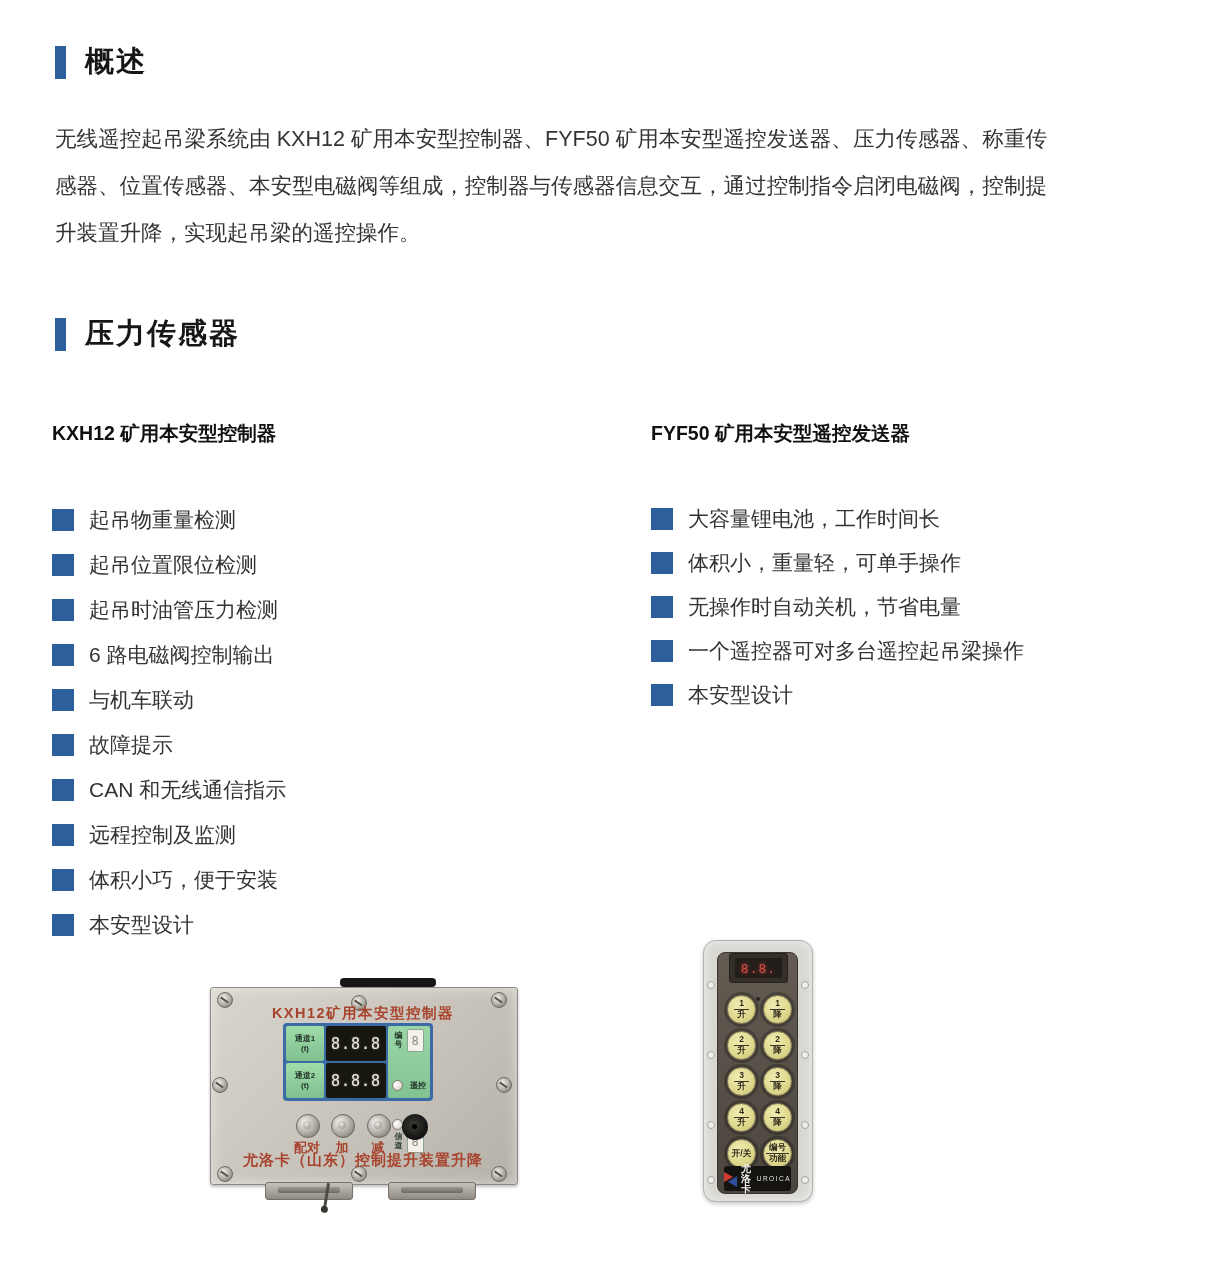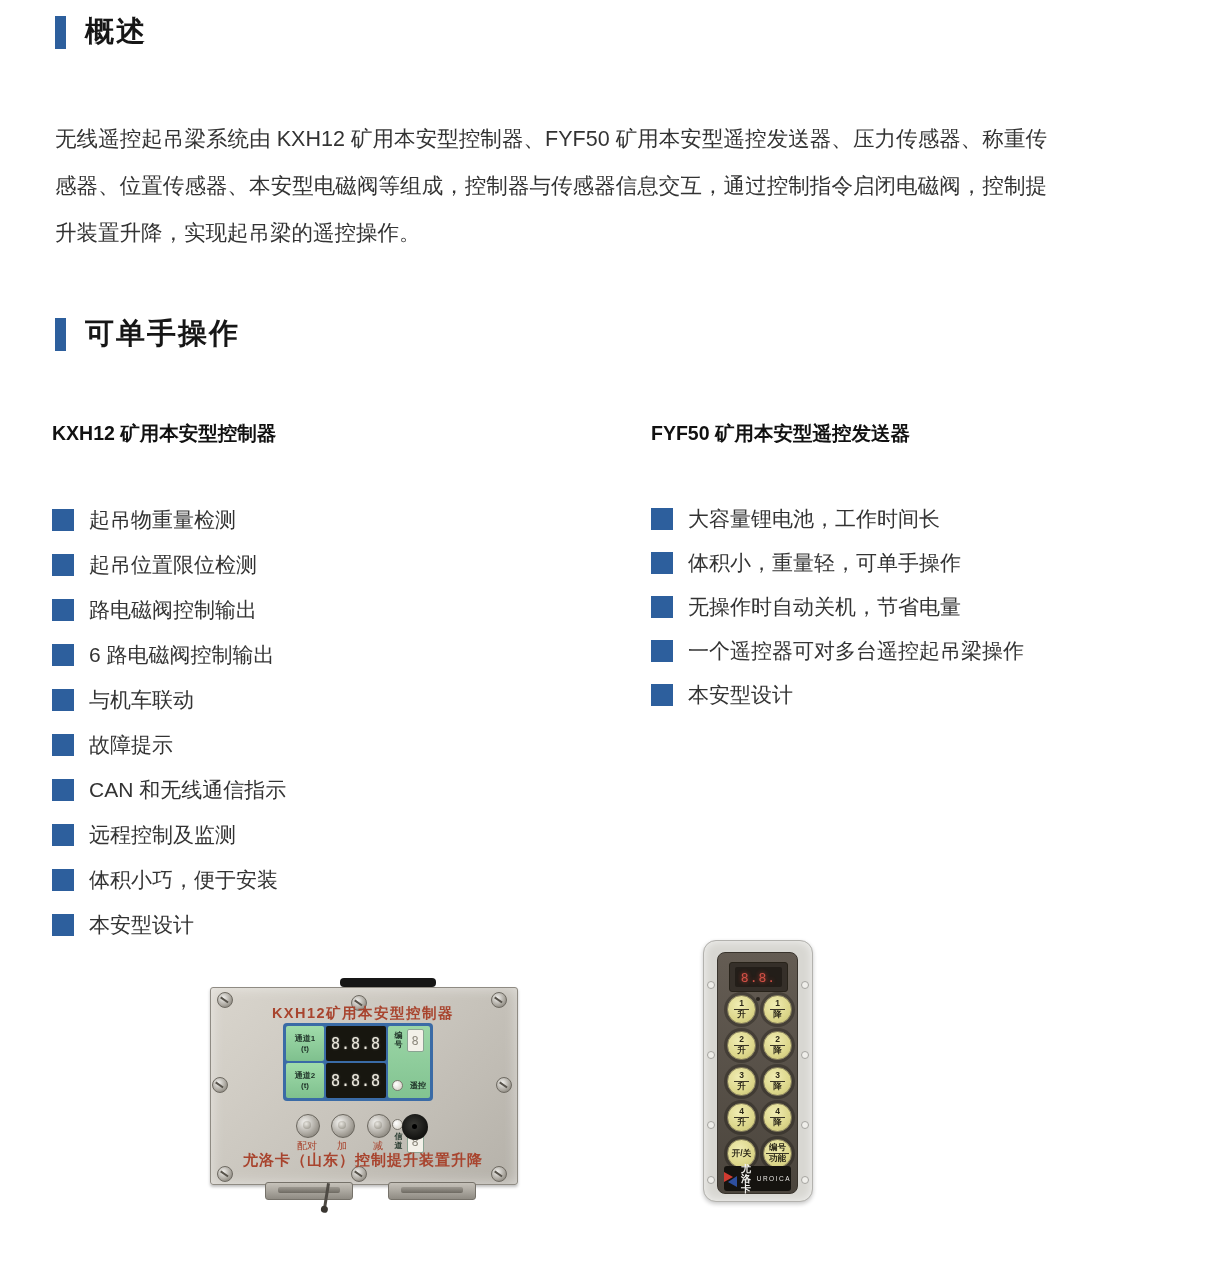--- a/index.html
+++ b/index.html
@@ -3,21 +3,21 @@
 <meta charset="utf-8">
 <style>
   html,body{margin:0;padding:0;background:#ffffff;}
   .page{position:relative;width:1206px;height:1270px;background:#ffffff;overflow:hidden;
         font-family:"Liberation Sans","DejaVu Sans",sans-serif;color:#333;}
 
   
   .sec-h{position:absolute;left:55px;display:flex;align-items:center;}
   .sec-h .bar{width:11px;height:33px;background:#2d5f9d;margin-right:19px;flex:none;}
   .sec-h h1{margin:0;font-size:29px;font-weight:bold;color:#161616;letter-spacing:2px;}
-  #sec1{top:12px;} #sec2{top:314px;}
+  #sec1{top:42px;} #sec2{top:314px;}
 
   .para{position:absolute;left:55px;top:116px;width:992px;margin:0;
         font-size:21.5px;line-height:47px;color:#333;text-align:justify;}
 
   .col-head{position:absolute;top:420px;margin:0;font-size:19.5px;font-weight:bold;color:#111;}
   #col-head-left{left:52px;} #col-head-right{left:651px;}
 
   ul.features{position:absolute;top:497px;list-style:none;margin:0;padding:0;}
   #feat-left{left:52px;width:570px;} #feat-right{left:651px;width:540px;}
   ul.features li{display:flex;align-items:center;gap:15px;font-size:21px;color:#333;}
@@ -57,38 +57,38 @@
   .ledrow{display:flex;align-items:center;gap:7px;align-self:flex-start;margin-left:2px;margin-top:28px;}
   .led{width:9px;height:9px;border-radius:50%;background:radial-gradient(circle at 35% 35%,#ffffff,#cfcabe);border:1px solid #7c7870;}
   .ledrow span{font-size:8px;color:#21352a;font-weight:bold;}
   .knob{position:absolute;width:22px;height:22px;border-radius:50%;
         background:radial-gradient(circle at 36% 34%,#f4f3f0,#a9a59d 58%,#6e6a62);border:1px solid #6b675f;}
   .knob::after{content:"";position:absolute;left:6px;top:6px;width:8px;height:8px;border-radius:50%;
                background:radial-gradient(circle at 40% 35%,#e8e6e0,#8d897f);}
   .buzzer{position:absolute;left:192px;top:136px;width:26px;height:26px;border-radius:50%;
           background:radial-gradient(circle at 45% 42%,#3a3a36,#141412 65%);}
   .buzzer::after{content:"";position:absolute;left:10px;top:10px;width:5px;height:5px;border-radius:50%;background:#000;}
-  .swlabel{position:absolute;top:161px;width:40px;text-align:center;font-size:10px;font-weight:normal;color:#a8442e;}
+  .swlabel{position:absolute;top:161px;width:40px;text-align:center;font-size:13px;font-weight:bold;color:#a8442e;}
   .company{position:absolute;left:0;top:173px;width:100%;text-align:center;
            font-size:15px;font-weight:bold;color:#a8442e;letter-spacing:1px;}
   .conn{position:absolute;top:204px;height:16px;border-radius:3px;
         background:linear-gradient(#c6c2ba,#8f8b83);border:1px solid #76726a;}
   .conn::after{content:"";position:absolute;left:14%;top:4px;width:72%;height:6px;border-radius:2px;
                background:linear-gradient(#9d9991,#6e6a62);}
   .pendant{position:absolute;left:115px;top:205px;width:3px;height:26px;background:#4e4a44;transform:rotate(9deg);}
   .pendant::after{content:"";position:absolute;left:-2px;bottom:-4px;width:7px;height:7px;border-radius:50%;background:#3a3631;}
 
   
   .remote{position:absolute;left:703px;top:940px;width:110px;height:262px;}
   .shell{position:absolute;inset:0;background:#d8d7d2;border:1px solid #b3b2ae;border-radius:13px;
          box-shadow:inset 0 0 10px rgba(255,255,255,.7),0 2px 4px rgba(0,0,0,.22);}
   .sscrew{position:absolute;width:6px;height:6px;border-radius:50%;background:#efeeea;border:1px solid #a5a4a0;}
   .rpanel{position:absolute;left:14px;top:12px;width:79px;height:240px;border-radius:8px;
           background:linear-gradient(#645c53,#4b453d);border:1px solid #38332c;}
-  .rdisp{position:absolute;left:11px;top:9px;width:57px;height:28px;background:#352f29;border-radius:3px;
+  .rdisp{position:absolute;left:11px;top:0;width:57px;height:28px;background:#352f29;border-radius:3px;
          border:1px solid #272219;display:flex;align-items:center;justify-content:center;}
   .rdisp .dwin{width:47px;height:20px;background:#231e19;border-radius:2px;display:flex;align-items:center;
                justify-content:center;font-family:"DejaVu Sans Mono",monospace;font-size:13px;color:#d05046;
                text-shadow:0 0 4px rgba(230,70,55,.8);letter-spacing:1px;}
   .rdot{position:absolute;left:38px;top:44px;width:4px;height:4px;border-radius:50%;background:#28231d;}
   .rgrid{position:absolute;left:9px;top:42px;display:grid;grid-template-columns:repeat(2,27px);
          grid-auto-rows:27px;column-gap:9px;row-gap:9px;}
   .rbtn{width:27px;height:27px;border-radius:50%;
         background:radial-gradient(circle at 40% 33%,#f0ecb2,#dcd68a 62%,#c3bc72);
         border:1px solid #89825c;box-shadow:0 0 0 3px rgba(25,22,17,.35);
@@ -109,41 +109,41 @@
 <div class="page">
 
   <div class="sec-h" id="sec1">
     <span class="bar"></span>
     <h1>概述</h1>
   </div>
   <p class="para">无线遥控起吊梁系统由 KXH12 矿用本安型控制器、FYF50 矿用本安型遥控发送器、压力传感器、称重传感器、位置传感器、本安型电磁阀等组成，控制器与传感器信息交互，通过控制指令启闭电磁阀，控制提升装置升降，实现起吊梁的遥控操作。</p>
 
   <div class="sec-h" id="sec2">
     <span class="bar"></span>
-    <h1>可单手操作</h1>
+    <h1>压力传感器</h1>
   </div>
 
   <h2 class="col-head" id="col-head-left">KXH12 矿用本安型控制器</h2>
   <h2 class="col-head" id="col-head-right">FYF50 矿用本安型遥控发送器</h2>
 
   <ul class="features" id="feat-left">
 
       <li>
         <span class="bullet"></span>
         <span class="ftext">起吊物重量检测</span>
       </li>
 
       <li>
         <span class="bullet"></span>
         <span class="ftext">起吊位置限位检测</span>
       </li>
 
       <li>
         <span class="bullet"></span>
-        <span class="ftext">路电磁阀控制输出</span>
+        <span class="ftext">起吊时油管压力检测</span>
       </li>
 
       <li>
         <span class="bullet"></span>
         <span class="ftext">6 路电磁阀控制输出</span>
       </li>
 
       <li>
         <span class="bullet"></span>
         <span class="ftext">与机车联动</span>

